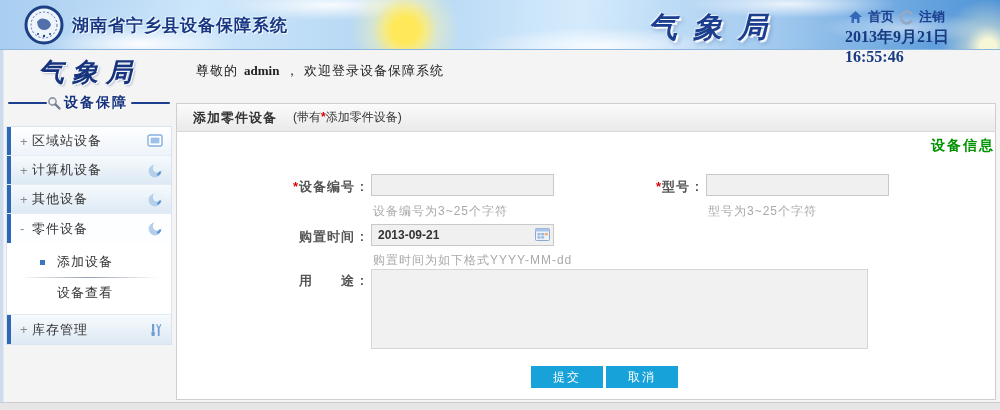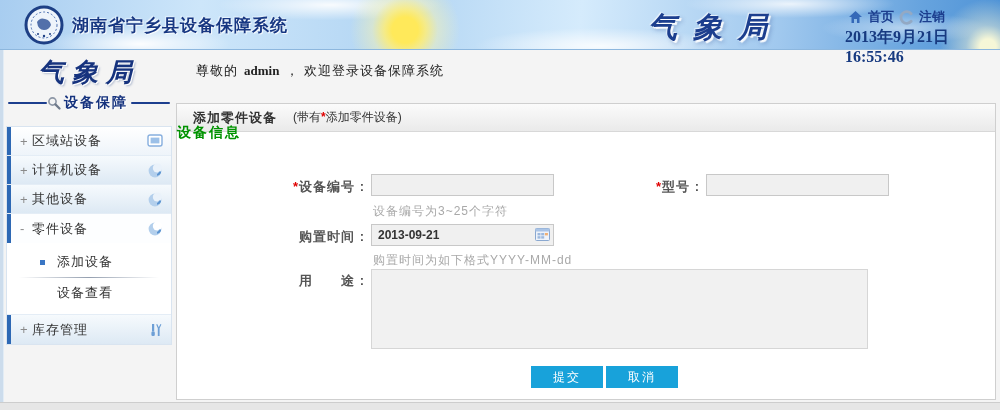--- a/index.html
+++ b/index.html
@@ -57,21 +57,21 @@
   .welcome{position:absolute;left:196px;top:62px;font-size:13px;color:#222;letter-spacing:1px;}
   .welcome .uname{font-family:"Liberation Serif",serif;font-weight:bold;margin:0 6px;letter-spacing:0;}
 
   
   .panel{position:absolute;left:176px;top:103px;width:820px;height:297px;background:#fff;border:1px solid #cfcfcf;}
   .panel-header{height:28px;display:flex;align-items:center;padding-left:16px;
     background:linear-gradient(180deg,#fbfbfb,#eaeaea);border-bottom:1px solid #d8d8d8;}
   .panel-header .ph-title{font-size:13px;font-weight:bold;color:#333;letter-spacing:1px;}
   .panel-header .ph-note{font-size:12px;color:#333;margin-left:16px;}
   .star{color:#e00000;font-weight:bold;}
-  .form-title{position:absolute;left:0;right:0;top:20px;text-align:left;font-size:14px;font-weight:bold;color:#009300;letter-spacing:2px;}
+  .form-title{position:absolute;left:0;right:0;top:33px;text-align:right;font-size:14px;font-weight:bold;color:#009300;letter-spacing:2px;}
 
   .lbl{position:absolute;width:150px;text-align:right;font-size:13px;font-weight:bold;color:#555;letter-spacing:1px;white-space:nowrap;}
   .txt-input{position:absolute;width:183px;height:22px;background:#f0f0f0;border:1px solid #c8c8c8;padding:0 6px;font-size:12px;color:#333;font-family:"Liberation Sans",sans-serif;}
   .help{position:absolute;font-size:12px;color:#a9a9a9;letter-spacing:1px;}
   .date-wrap{position:absolute;left:194px;top:120px;width:185px;height:24px;}
   .date-wrap input{position:absolute;left:0;top:0;width:183px;height:22px;background:#f0f0f0;border:1px solid #c8c8c8;padding:0 30px 0 6px;font-size:12px;font-weight:bold;color:#333;}
   .cal-icon{position:absolute;right:6px;top:4px;cursor:pointer;display:flex;}
   .usage-area{position:absolute;left:194px;top:165px;width:497px;height:80px;background:#f1f1f1;border:1px solid #d6d6d6;resize:none;font-family:"Liberation Sans",sans-serif;font-size:12px;padding:4px;}
   .btn{position:absolute;top:262px;width:72px;height:22px;background:#18a2da;border:1px solid #18a2da;color:#fff;font-size:12px;letter-spacing:2px;cursor:pointer;font-family:"Liberation Sans",sans-serif;}
   .btn.submit{left:354px;}
@@ -199,20 +199,21 @@
     <span class="ph-note"><span>(带有</span><span class="star">*</span><span>添加零件设备)</span></span>
   </div>
 
   <div class="form-title">设备信息</div>
 
   <div class="lbl" style="left:38px;top:74px;"><span class="star">*</span><span>设备编号 :</span></div>
   <input class="txt-input" style="left: 194px; top: 70px;" value="">
   <div class="lbl" style="left:373px;top:74px;"><span class="star">*</span><span>型号 :</span></div>
   <input class="txt-input" style="left: 529px; top: 70px;" value="">
   <div class="help" style="left:196px;top:99px;">设备编号为3~25个字符</div>
+  <div class="help" style="left:531px;top:99px;">型号为3~25个字符</div>
 
   <div class="lbl" style="left:38px;top:124px;">购置时间 :</div>
   <div class="date-wrap">
     <input value="2013-09-21" style="">
     <span class="cal-icon">
       <svg width="15" height="13" viewBox="0 0 15 13">
         <rect x="0.5" y="0.5" width="14" height="12" rx="1" fill="#eef3fa" stroke="#8aa8d0"></rect>
         <rect x="0.5" y="0.5" width="14" height="3" fill="#aac4e6"></rect>
         <rect x="2.5" y="5" width="3" height="2.4" fill="#9cb8de"></rect>
           <rect x="6.2" y="5" width="3" height="2.4" fill="#9cb8de"></rect>

